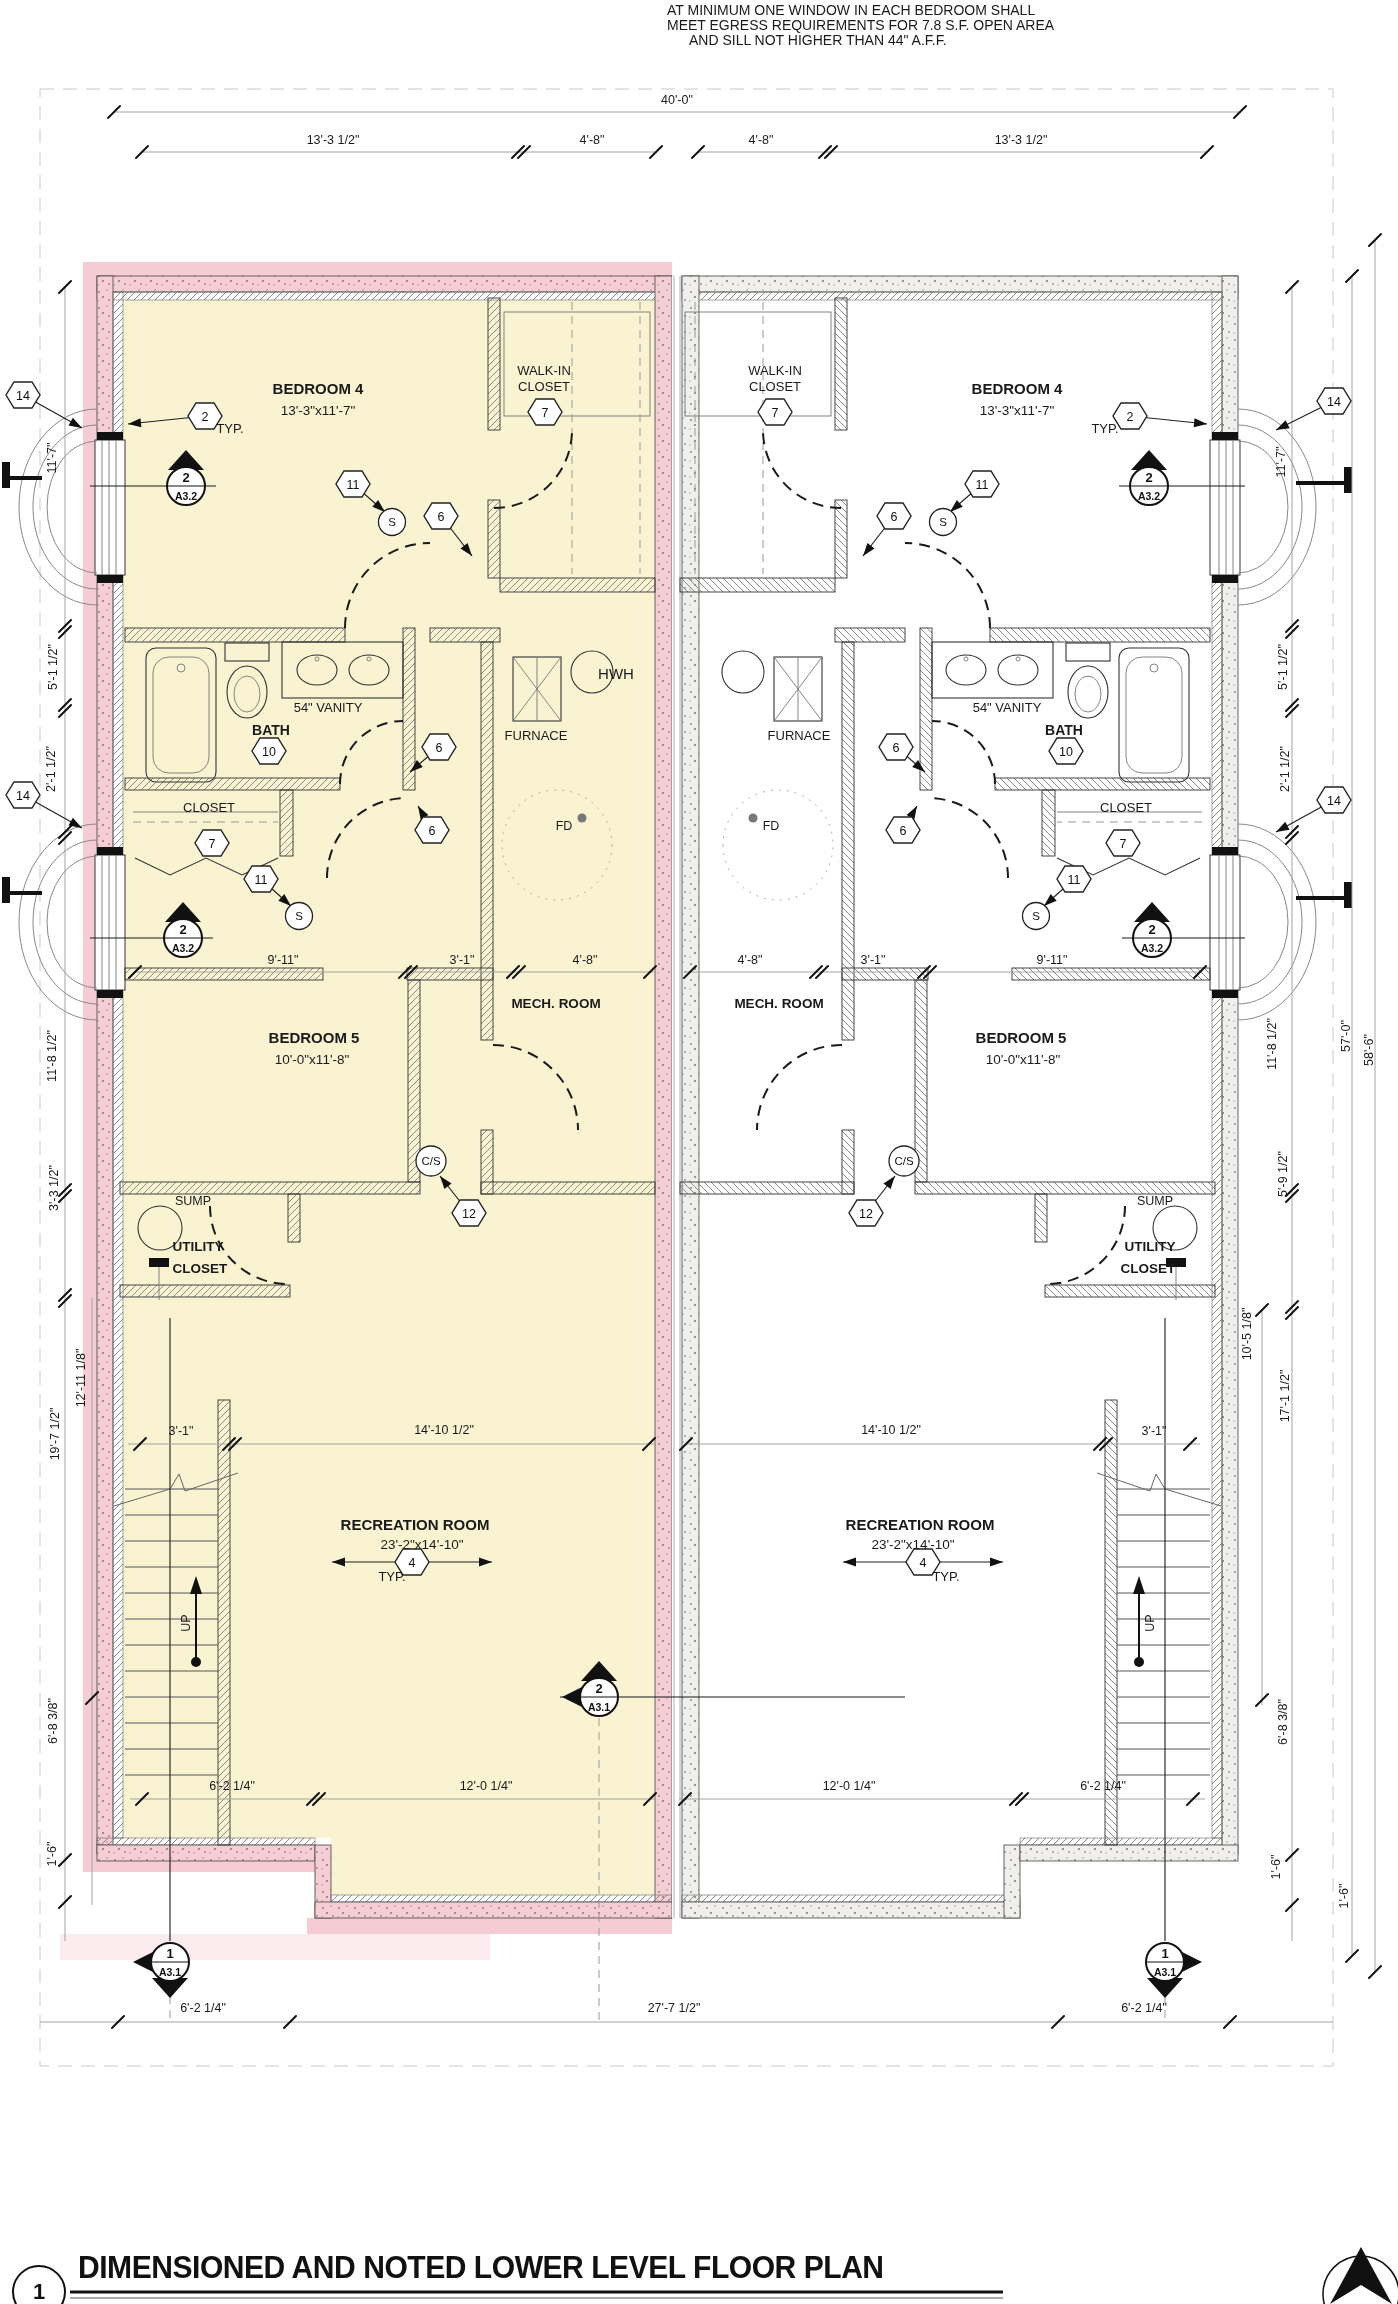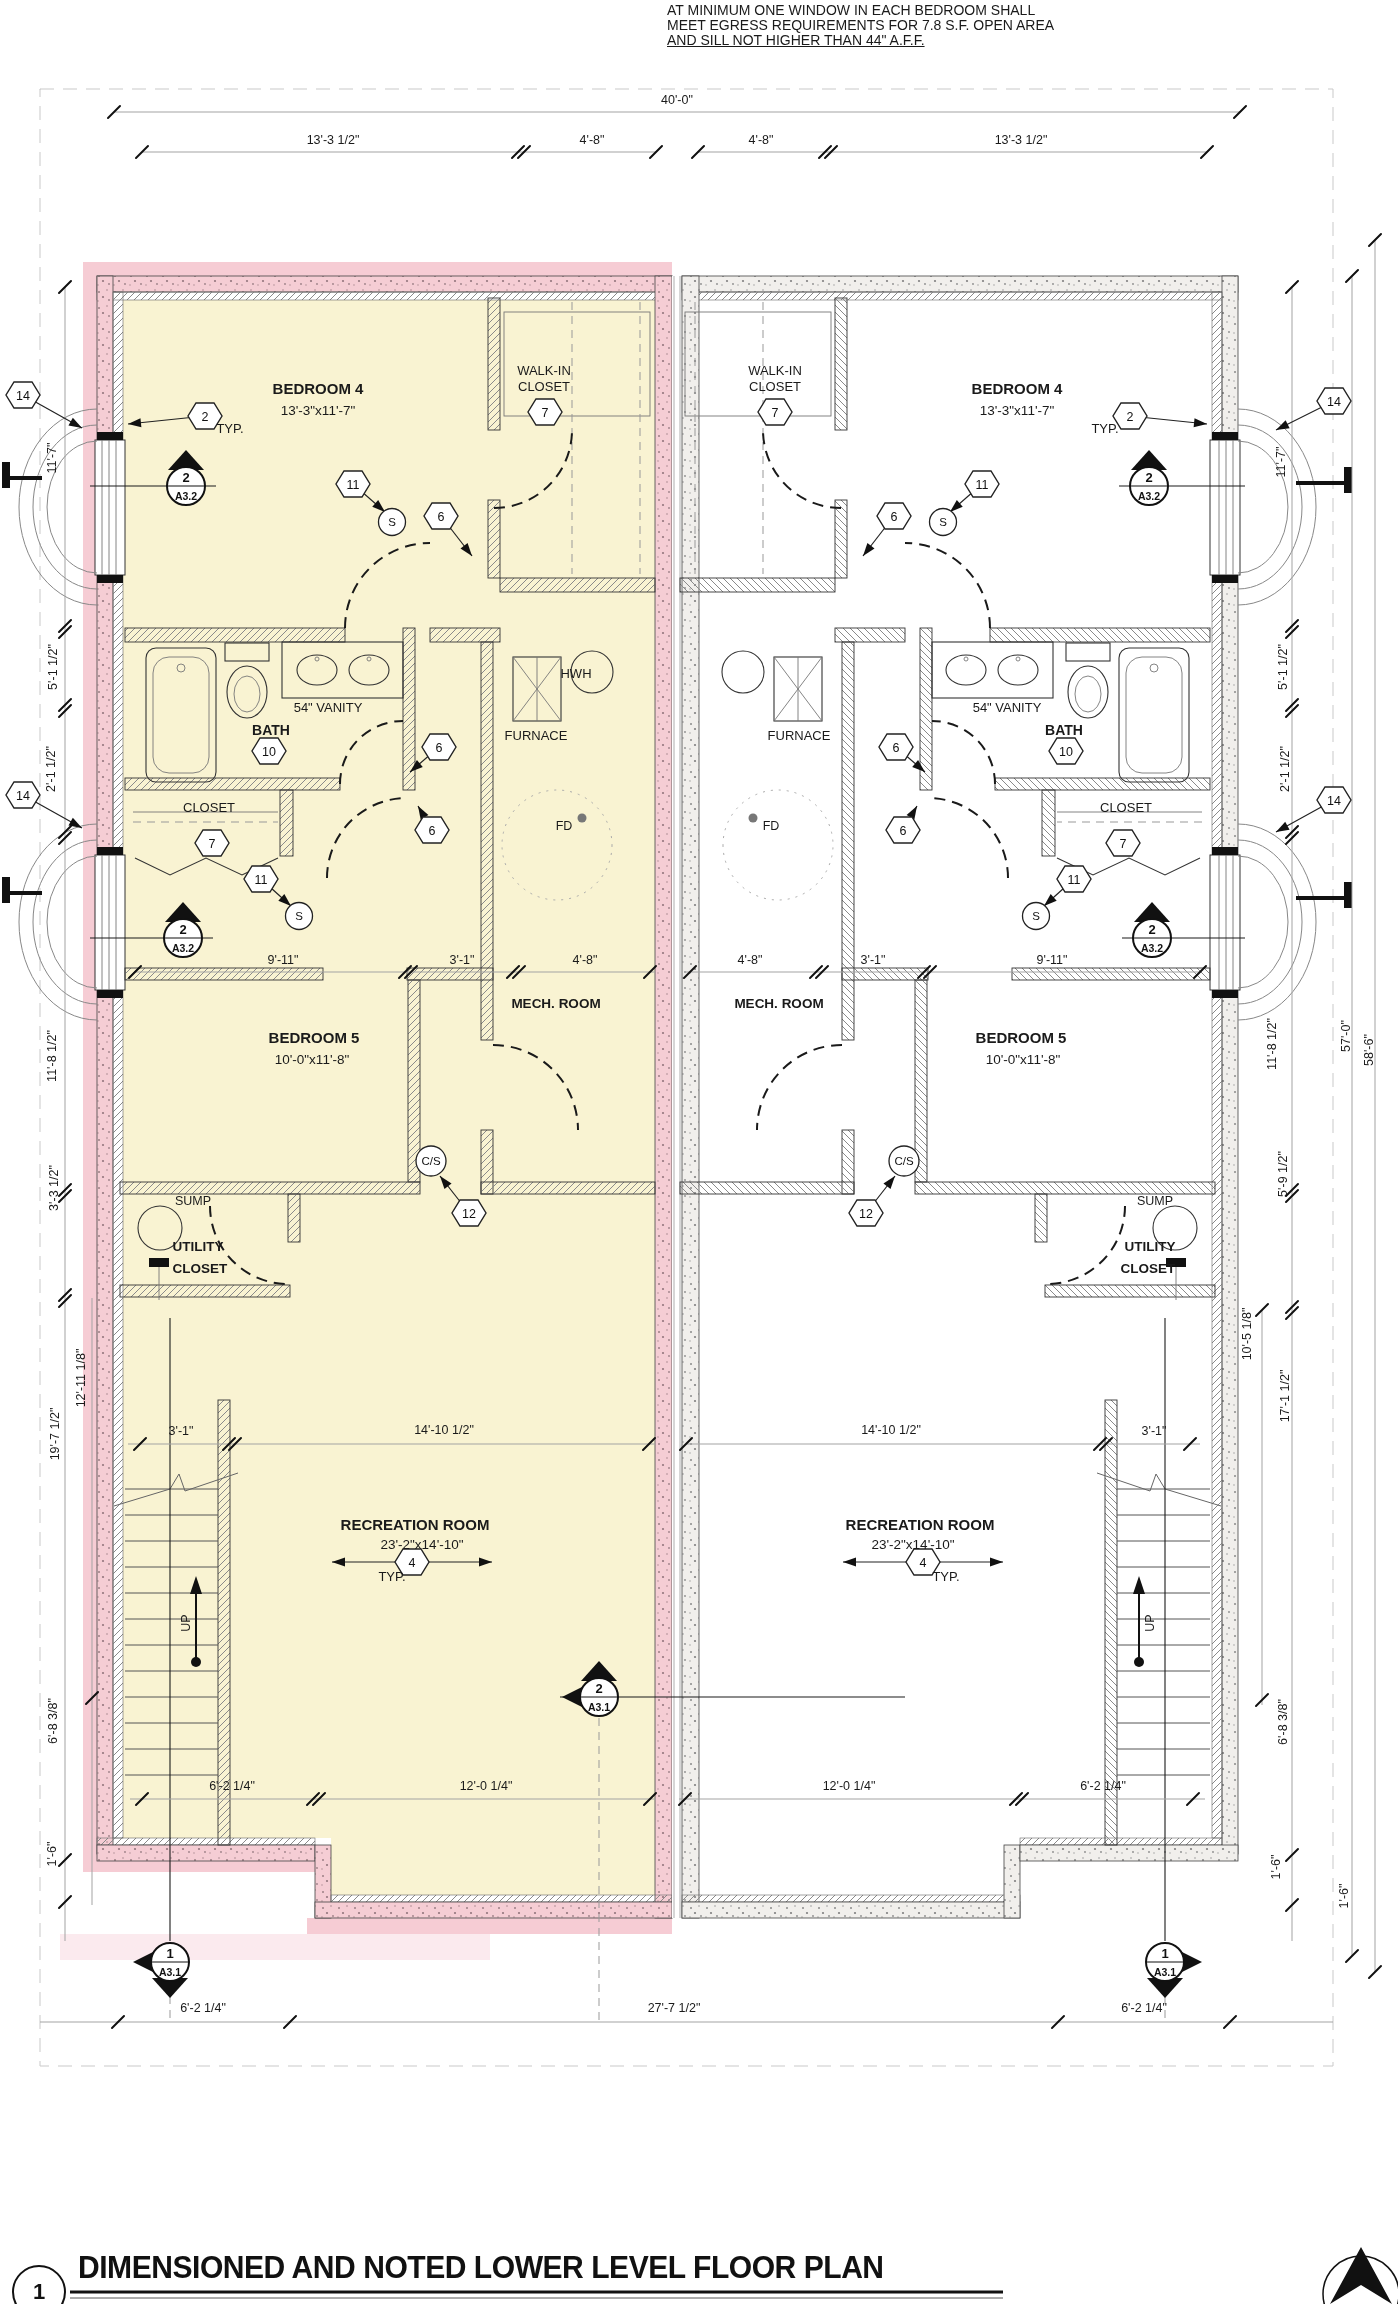--- a/index.html
+++ b/index.html
@@ -581,21 +581,21 @@
         <circle cx="1165" cy="1962" r="19" fill="#fff" stroke="#111" stroke-width="2"></circle>
         <line x1="1146" y1="1962" x2="1184" y2="1962" stroke="#111" stroke-width="1.2"></line>
         <text x="1165" y="1958" text-anchor="middle" font-size="13" font-weight="bold" fill="#111">1</text>
         <text x="1165" y="1976" text-anchor="middle" font-size="10.5" font-weight="bold" fill="#111">A3.1</text>
       </g>
     </svg>
 
 <div id="labels">
       <div class="lbl left" style="left: 667px; top: 10px; font-size: 14px;">AT MINIMUM ONE WINDOW IN EACH BEDROOM SHALL</div>
       <div class="lbl left" style="left: 667px; top: 25px; font-size: 14px;">MEET EGRESS REQUIREMENTS FOR 7.8 S.F. OPEN AREA</div>
-      <div class="lbl left" style="left: 667px; top: 40px; font-size: 14px; text-decoration: underline;">AND SILL NOT HIGHER THAN 44" A.F.F.</div>
+      <div class="lbl left" style="left: 689px; top: 40px; font-size: 14px;">AND SILL NOT HIGHER THAN 44" A.F.F.</div>
       <div class="lbl" style="left: 677px; top: 100px; font-size: 12.5px;">40'-0"</div>
       <div class="lbl" style="left: 333px; top: 140px; font-size: 12.5px;">13'-3 1/2"</div>
       <div class="lbl" style="left: 592px; top: 140px; font-size: 12.5px;">4'-8"</div>
       <div class="lbl" style="left: 761px; top: 140px; font-size: 12.5px;">4'-8"</div>
       <div class="lbl" style="left: 1021px; top: 140px; font-size: 12.5px;">13'-3 1/2"</div>
       <div class="lbl bold" style="left: 318px; top: 388px; font-size: 15px;">BEDROOM 4</div>
       <div class="lbl" style="left: 318px; top: 411px; font-size: 13.5px;">13'-3"x11'-7"</div>
       <div class="lbl bold" style="left: 1017px; top: 388px; font-size: 15px;">BEDROOM 4</div>
       <div class="lbl" style="left: 1017px; top: 411px; font-size: 13.5px;">13'-3"x11'-7"</div>
       <div class="lbl" style="left: 544px; top: 370px; font-size: 13px;">WALK-IN</div>
@@ -603,21 +603,21 @@
       <div class="lbl" style="left: 775px; top: 370px; font-size: 13px;">WALK-IN</div>
       <div class="lbl" style="left: 775px; top: 386px; font-size: 13px;">CLOSET</div>
       <div class="lbl" style="left: 230px; top: 428px; font-size: 13px;">TYP.</div>
       <div class="lbl" style="left: 1105px; top: 428px; font-size: 13px;">TYP.</div>
       <div class="lbl" style="left: 328px; top: 707px; font-size: 13px;">54" VANITY</div>
       <div class="lbl" style="left: 1007px; top: 707px; font-size: 13px;">54" VANITY</div>
       <div class="lbl bold" style="left: 271px; top: 730px; font-size: 14px;">BATH</div>
       <div class="lbl bold" style="left: 1064px; top: 730px; font-size: 14px;">BATH</div>
       <div class="lbl" style="left: 536px; top: 735px; font-size: 13px;">FURNACE</div>
       <div class="lbl" style="left: 799px; top: 735px; font-size: 13px;">FURNACE</div>
-      <div class="lbl" style="left: 576px; top: 673px; font-size: 13px;">HWH</div>
+      <div class="lbl" style="left: 616px; top: 673px; font-size: 15px;">HWH</div>
       <div class="lbl" style="left: 209px; top: 807px; font-size: 13px;">CLOSET</div>
       <div class="lbl" style="left: 1126px; top: 807px; font-size: 13px;">CLOSET</div>
       <div class="lbl" style="left: 564px; top: 826px; font-size: 12.5px;">FD</div>
       <div class="lbl" style="left: 771px; top: 826px; font-size: 12.5px;">FD</div>
       <div class="lbl bold" style="left: 556px; top: 1004px; font-size: 13.5px;">MECH. ROOM</div>
       <div class="lbl bold" style="left: 779px; top: 1004px; font-size: 13.5px;">MECH. ROOM</div>
       <div class="lbl" style="left: 283px; top: 960px; font-size: 12.5px;">9'-11"</div>
       <div class="lbl" style="left: 462px; top: 960px; font-size: 12.5px;">3'-1"</div>
       <div class="lbl" style="left: 585px; top: 960px; font-size: 12.5px;">4'-8"</div>
       <div class="lbl" style="left: 750px; top: 960px; font-size: 12.5px;">4'-8"</div>

